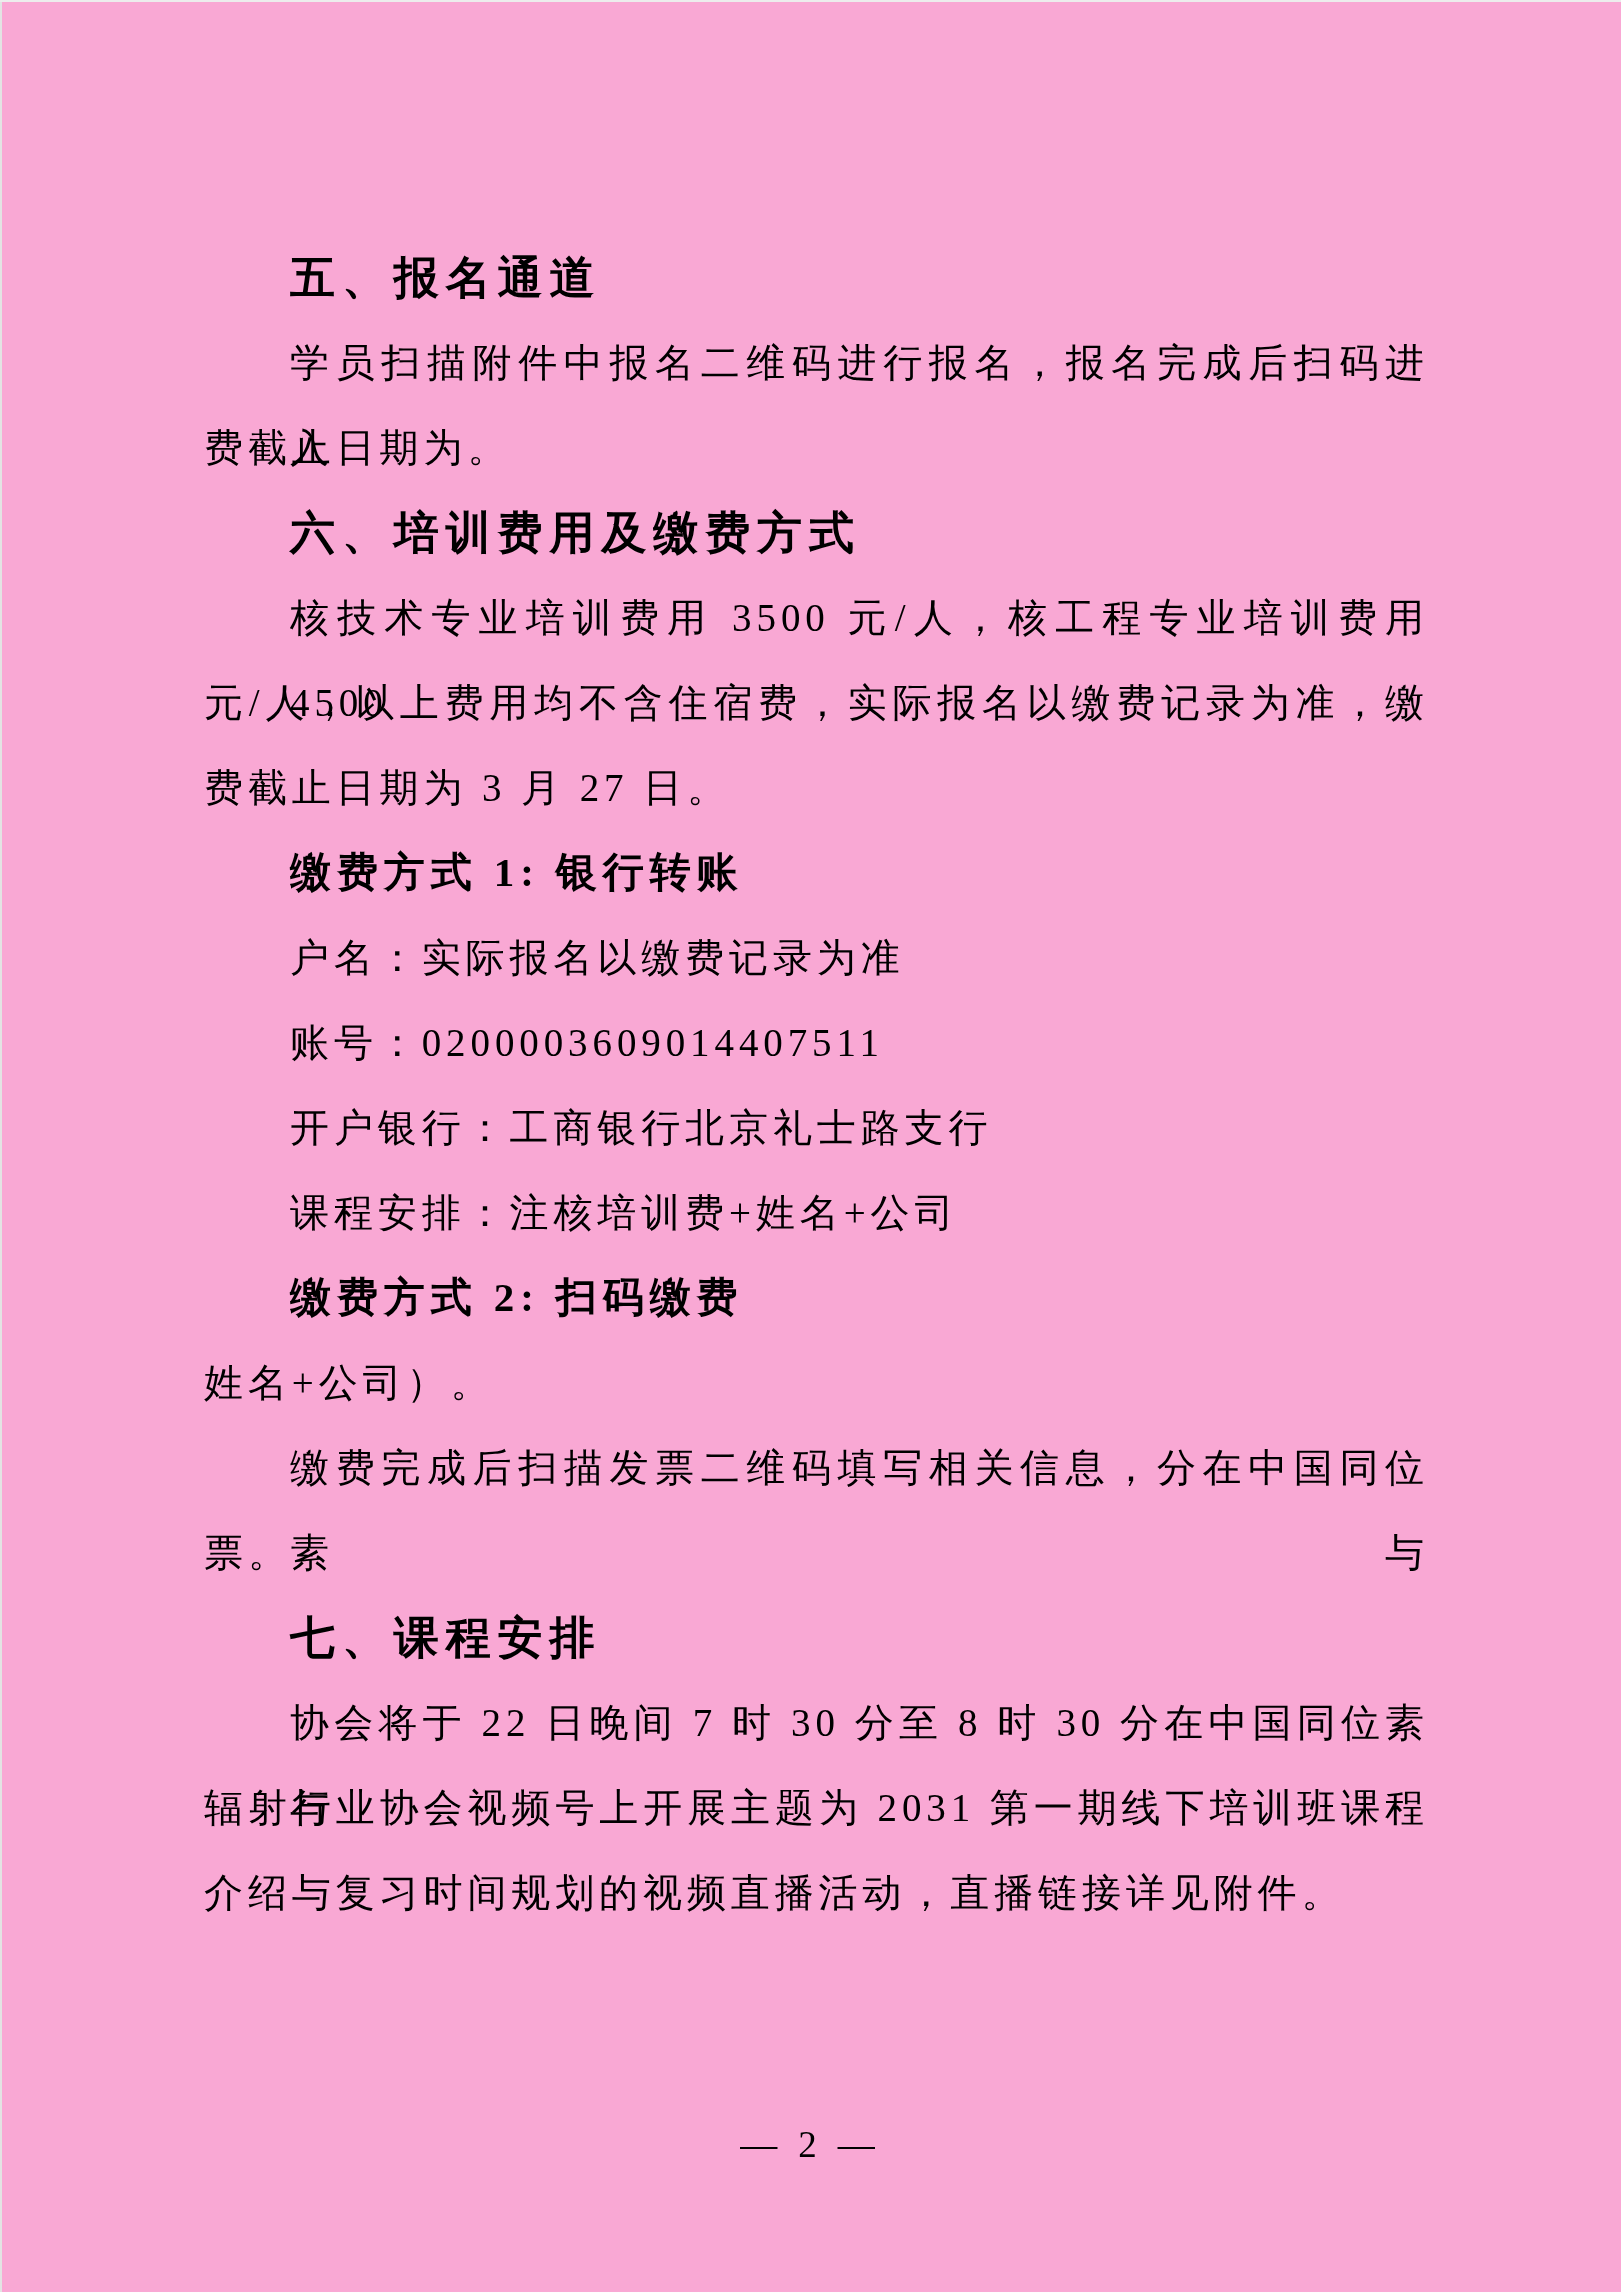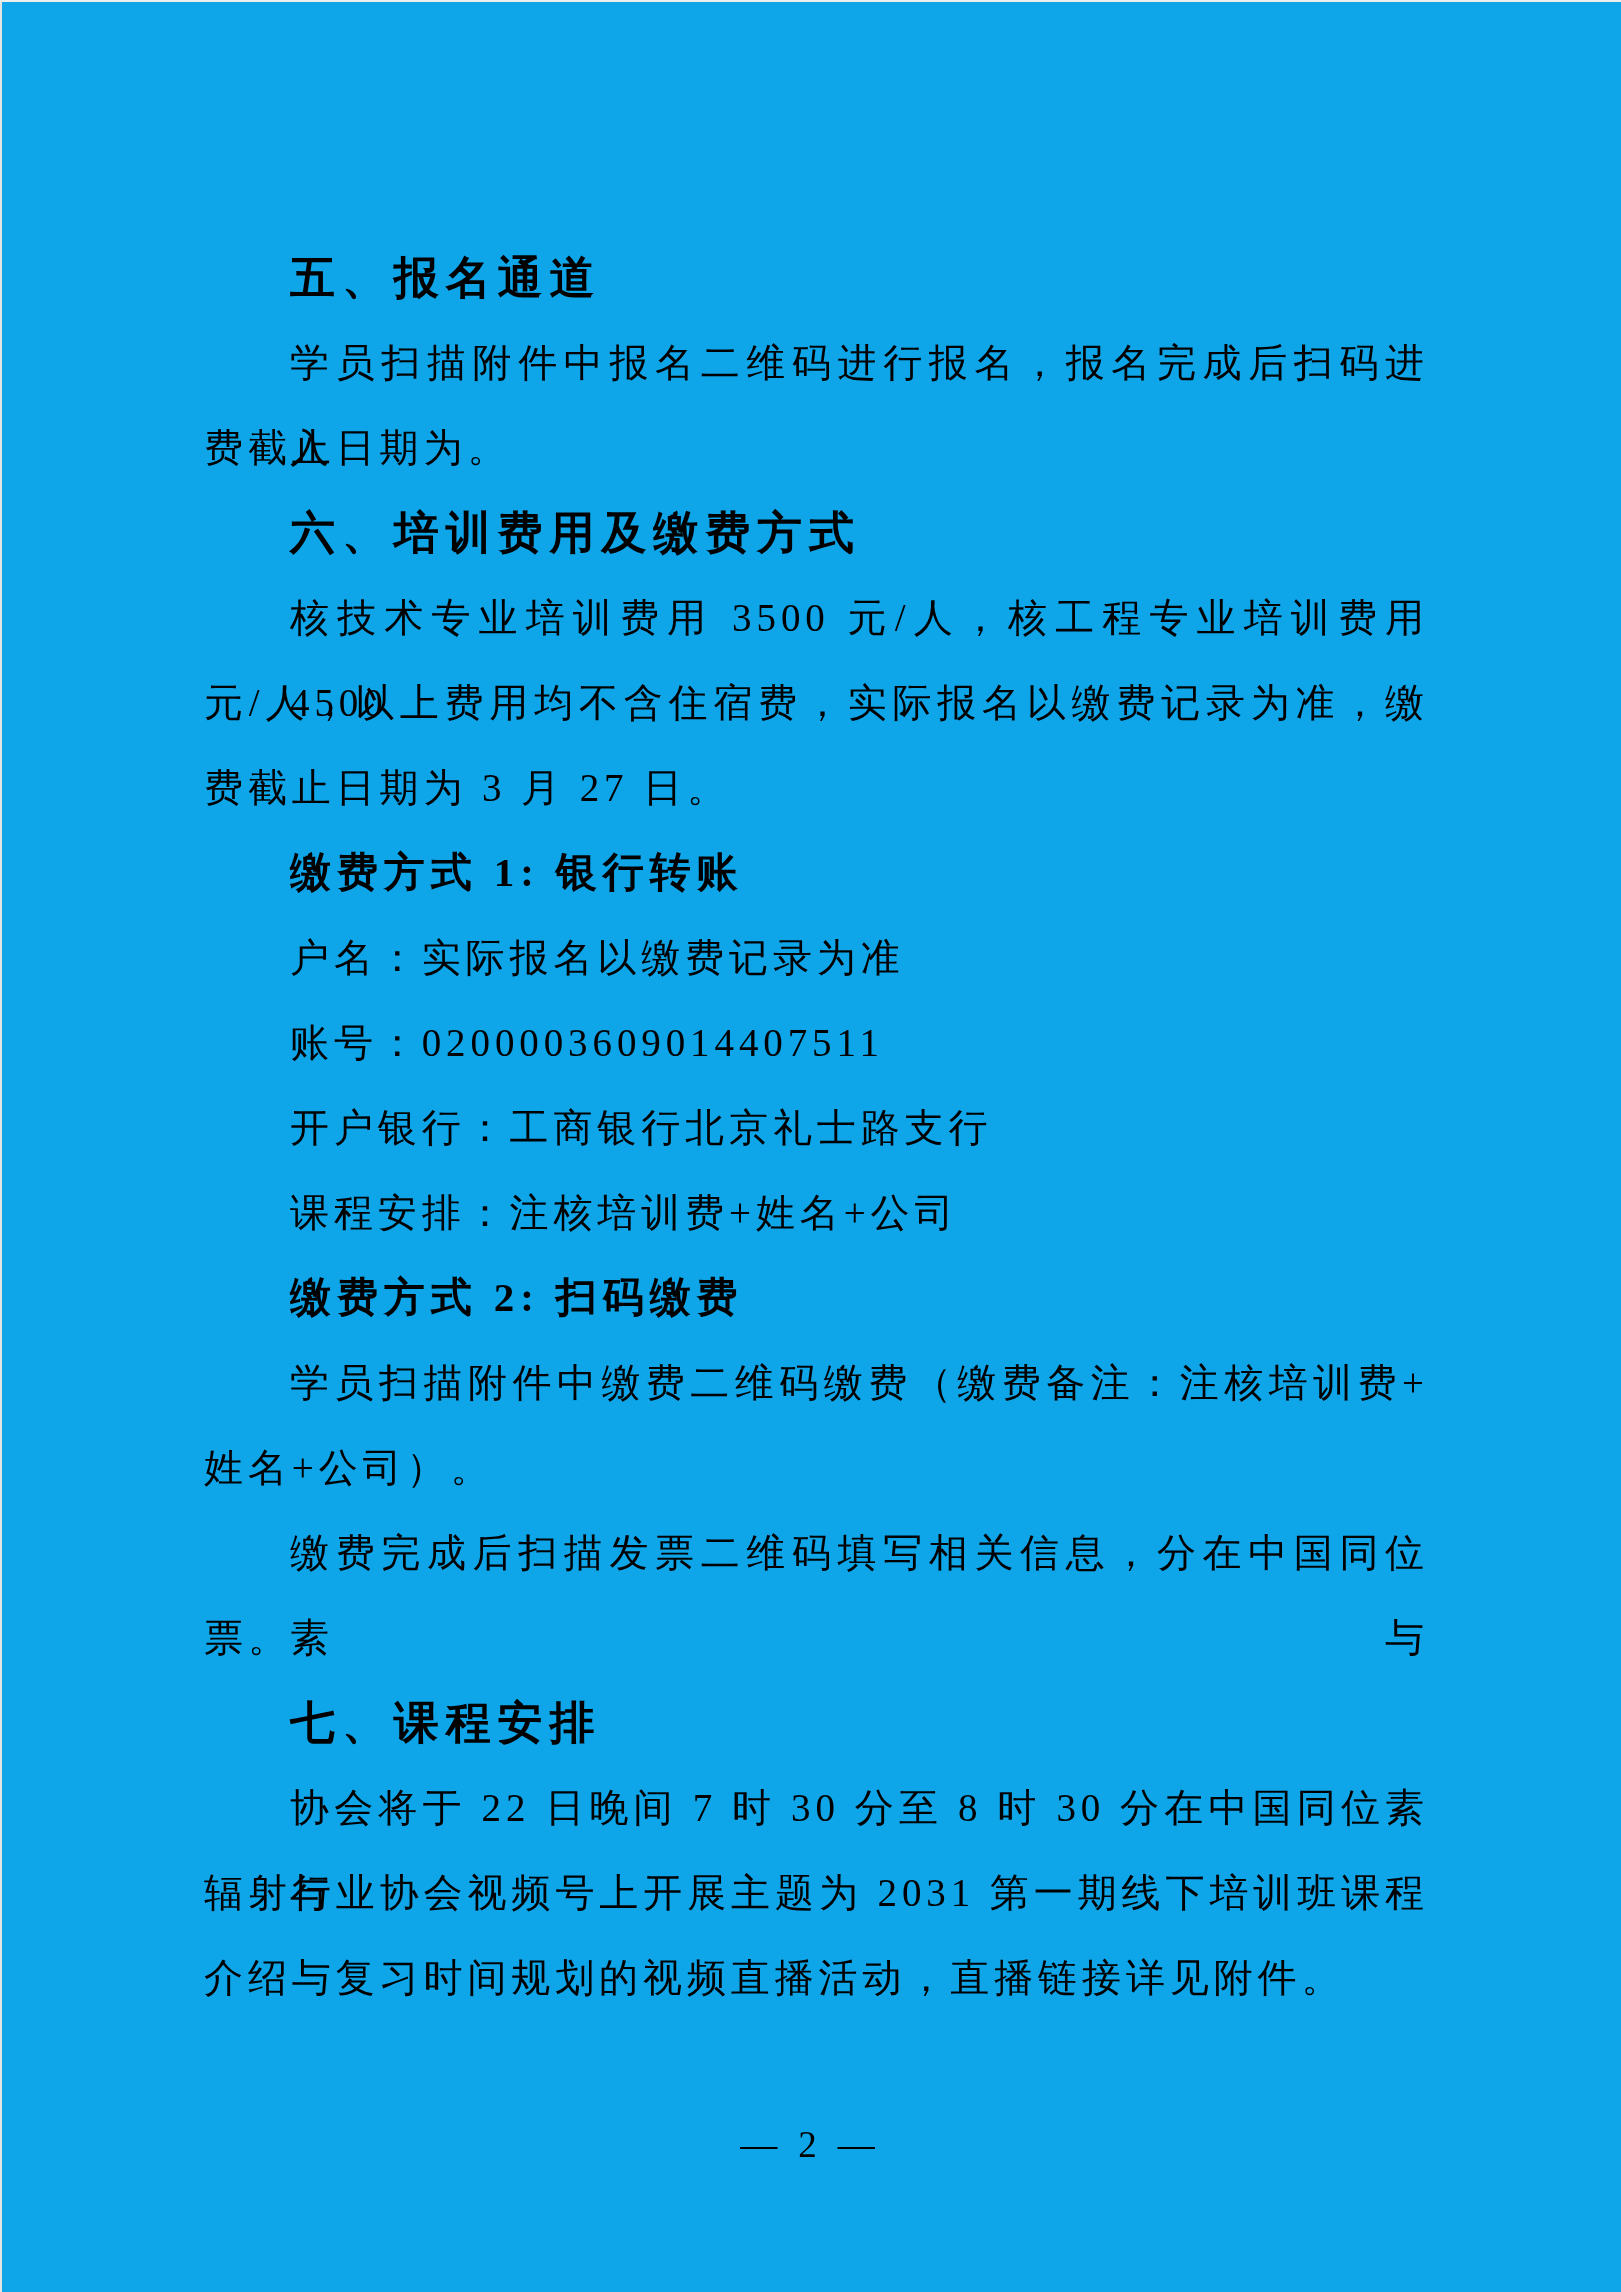--- a/index.html
+++ b/index.html
@@ -1,20 +1,20 @@
 <!DOCTYPE html>
 <html><head>
 <meta charset="utf-8">
 <style>
   html, body { margin: 0; padding: 0; }
   .page {
     position: relative;
     width: 1621px;
     height: 2293px;
-    background: #0ea5e9;
+    background: #f9a8d4;
     color: #000000;
     font-family: "Liberation Serif", "DejaVu Serif", serif;
     overflow: hidden;
   }
   
   .scan-edge-left {
     position: absolute; left: 0; top: 0; width: 2px; height: 100%;
     background: #e3e3e3;
   }
   .scan-edge-top {
@@ -80,21 +80,20 @@
       <div class="line section-heading indent">六、培训费用及缴费方式</div>
       <div class="line body indent justify">核技术专业培训费用 3500 元/人，核工程专业培训费用 4500</div>
       <div class="line body justify">元/人，以上费用均不含住宿费，实际报名以缴费记录为准，缴</div>
       <div class="line body">费截止日期为 3 月 27 日。</div>
       <div class="line sub-heading indent">缴费方式 1: 银行转账</div>
       <div class="line body indent">户名：实际报名以缴费记录为准</div>
       <div class="line body indent">账号：0200003609014407511</div>
       <div class="line body indent">开户银行：工商银行北京礼士路支行</div>
       <div class="line body indent">课程安排：注核培训费+姓名+公司</div>
       <div class="line sub-heading indent">缴费方式 2: 扫码缴费</div>
-      <div class="line body indent justify">学员扫描附件中缴费二维码缴费（缴费备注：注核培训费+</div>
       <div class="line body">姓名+公司）。</div>
       <div class="line body indent justify">缴费完成后扫描发票二维码填写相关信息，分在中国同位素与</div>
       <div class="line body">票。</div>
       <div class="line section-heading indent">七、课程安排</div>
       <div class="line body indent justify">协会将于 22 日晚间 7 时 30 分至 8 时 30 分在中国同位素与</div>
       <div class="line body justify">辐射行业协会视频号上开展主题为 2031 第一期线下培训班课程</div>
       <div class="line body">介绍与复习时间规划的视频直播活动，直播链接详见附件。</div>
     </div>
 
   <div class="footer">

